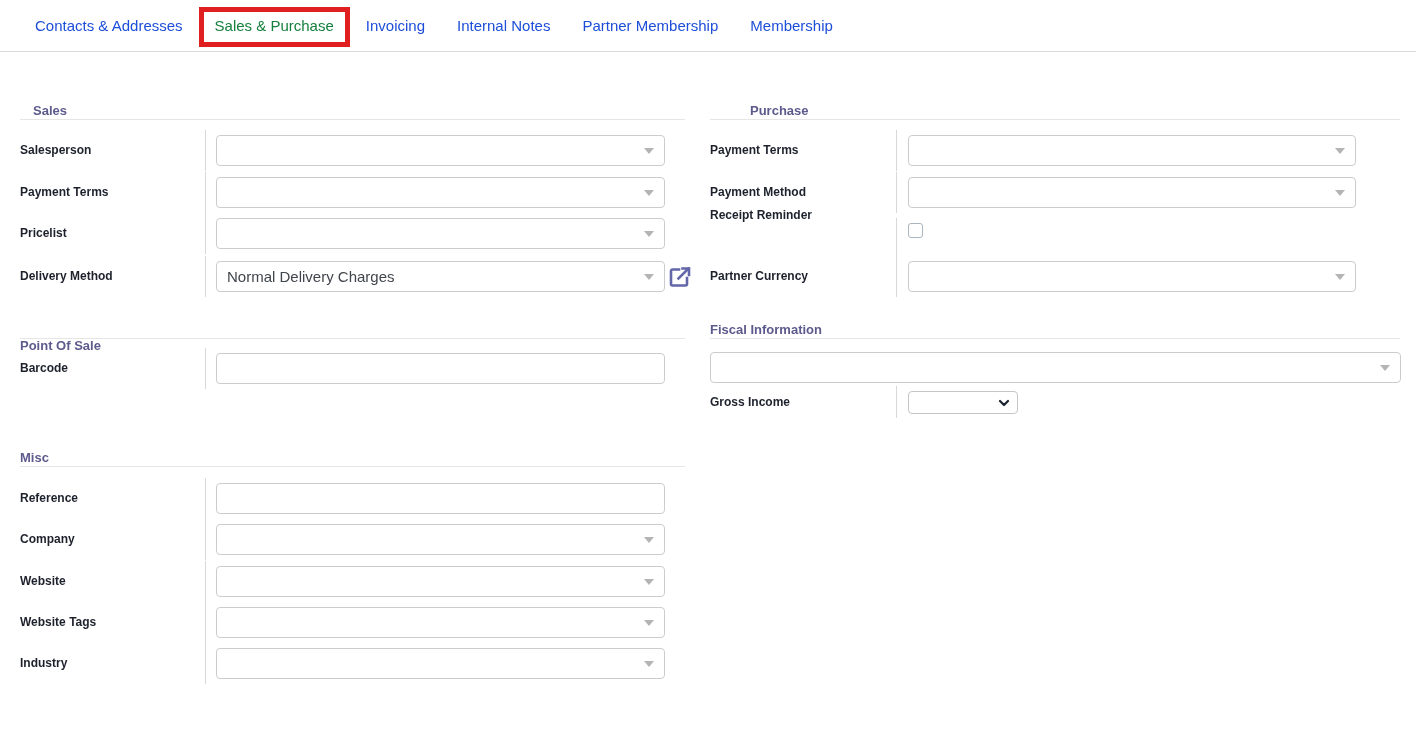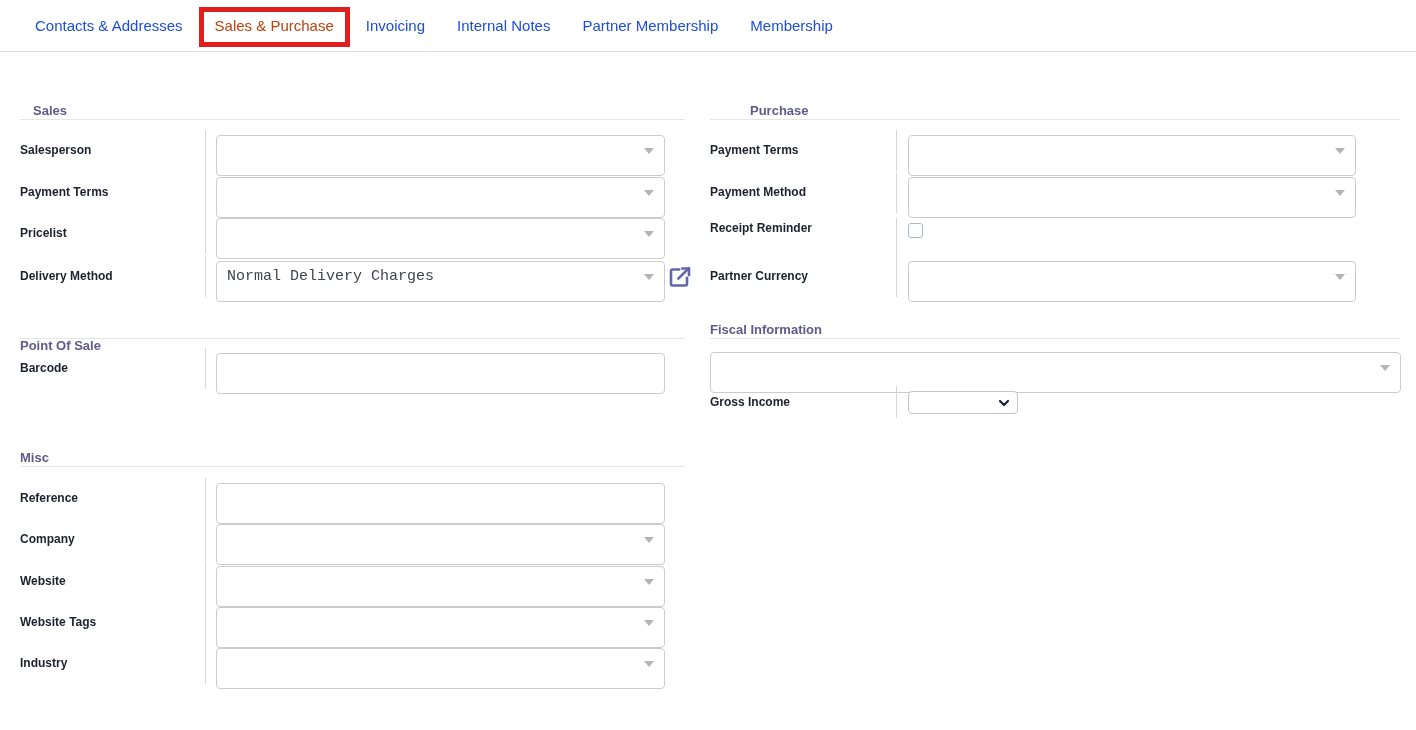--- a/index.html
+++ b/index.html
@@ -10,37 +10,37 @@
   
   .tabbar {
     position:absolute; top:0; left:0; width:1416px; height:52px;
     border-bottom:1px solid #d9dbdf; display:flex; align-items:center;
     padding-left:19px; box-sizing:border-box;
   }
   .tab {
     padding:0 16px; font-size:15px; line-height:20px; color:#1d4ed8;
     cursor:pointer; position:relative; white-space:nowrap;
   }
-  .tab.active { color:#c2410c;text-align:center; }
+  .tab.active { color:#15803d;text-align:center; }
   .hl-box {
     position:absolute; top:-9px; bottom:-11px; left:0; right:0;
     border:5px solid #e02020; pointer-events:none;
   }
   
   .sec-title { position:absolute; font-size:13px; font-weight:bold; color:#5d5a8c; }
   .sec-line  { position:absolute; height:1px; background:#e6e6e6; }
   
   .flabel {
     position:absolute; height:31px; line-height:31px;
     font-size:12px; font-weight:bold; color:#1d212c; white-space:nowrap;
   }
   .vsep { position:absolute; width:1px; height:41px; background:#d8d8d8; }
   .fld  {
-    position:absolute; height:41px; box-sizing:border-box;
-    border:1px solid #cccccc; border-radius:4px; background:#fff; cursor:pointer;font-family:Liberation Mono, monospace;
+    position:absolute; height:31px; box-sizing:border-box;
+    border:1px solid #cccccc; border-radius:4px; background:#fff; cursor:pointer;
   }
   .fld .val {
     display:block; padding:0 26px 0 10px; line-height:29px; font-size:15px;
     color:#41454c; white-space:nowrap; overflow:hidden;
   }
   .caret {
     position:absolute; right:10px; top:12px; width:0; height:0;
     border-left:5px solid transparent; border-right:5px solid transparent;
     border-top:6px solid #b4b4b4;
   }
@@ -175,21 +175,21 @@
   <span class="caret"></span>
 </div>
 
 <div class="flabel r-label" style="top:177px">Payment Method</div>
 <div class="vsep r-sep" style="top:172px"></div>
 <div class="fld r-fld" style="top:177px">
   <span class="val"></span>
   <span class="caret"></span>
 </div>
 
-<div class="flabel r-label" style="top:213px">Receipt Reminder</div>
+<div class="flabel r-label" style="top:200px">Receipt Reminder</div>
 <div class="vsep r-sep" style="top:218px"></div>
 <div class="checkbox" style="left:908px;top:223px"></div>
 
 <div class="flabel r-label" style="top:261px">Partner Currency</div>
 <div class="vsep r-sep" style="top:256px"></div>
 <div class="fld r-fld" style="top:261px">
   <span class="val"></span>
   <span class="caret"></span>
 </div>
 

